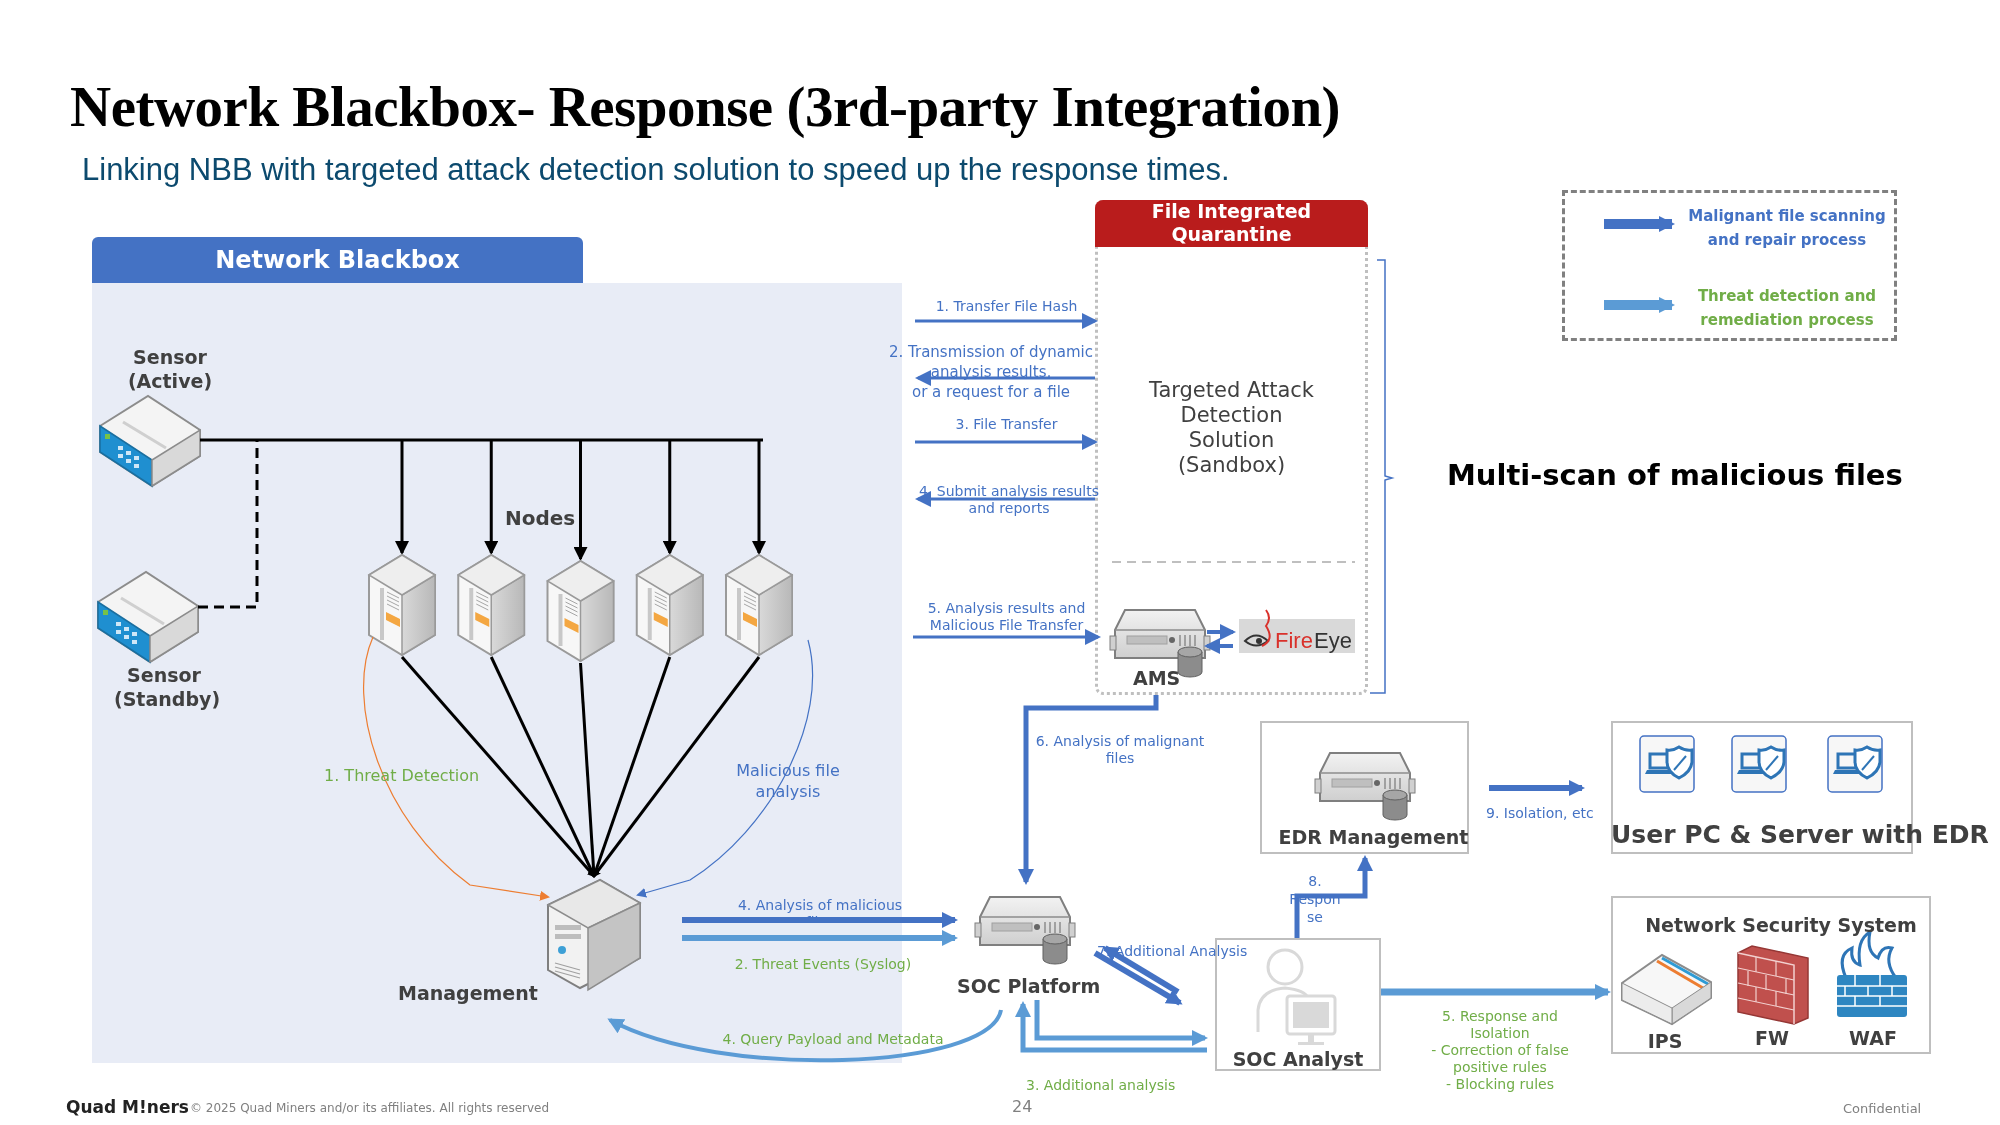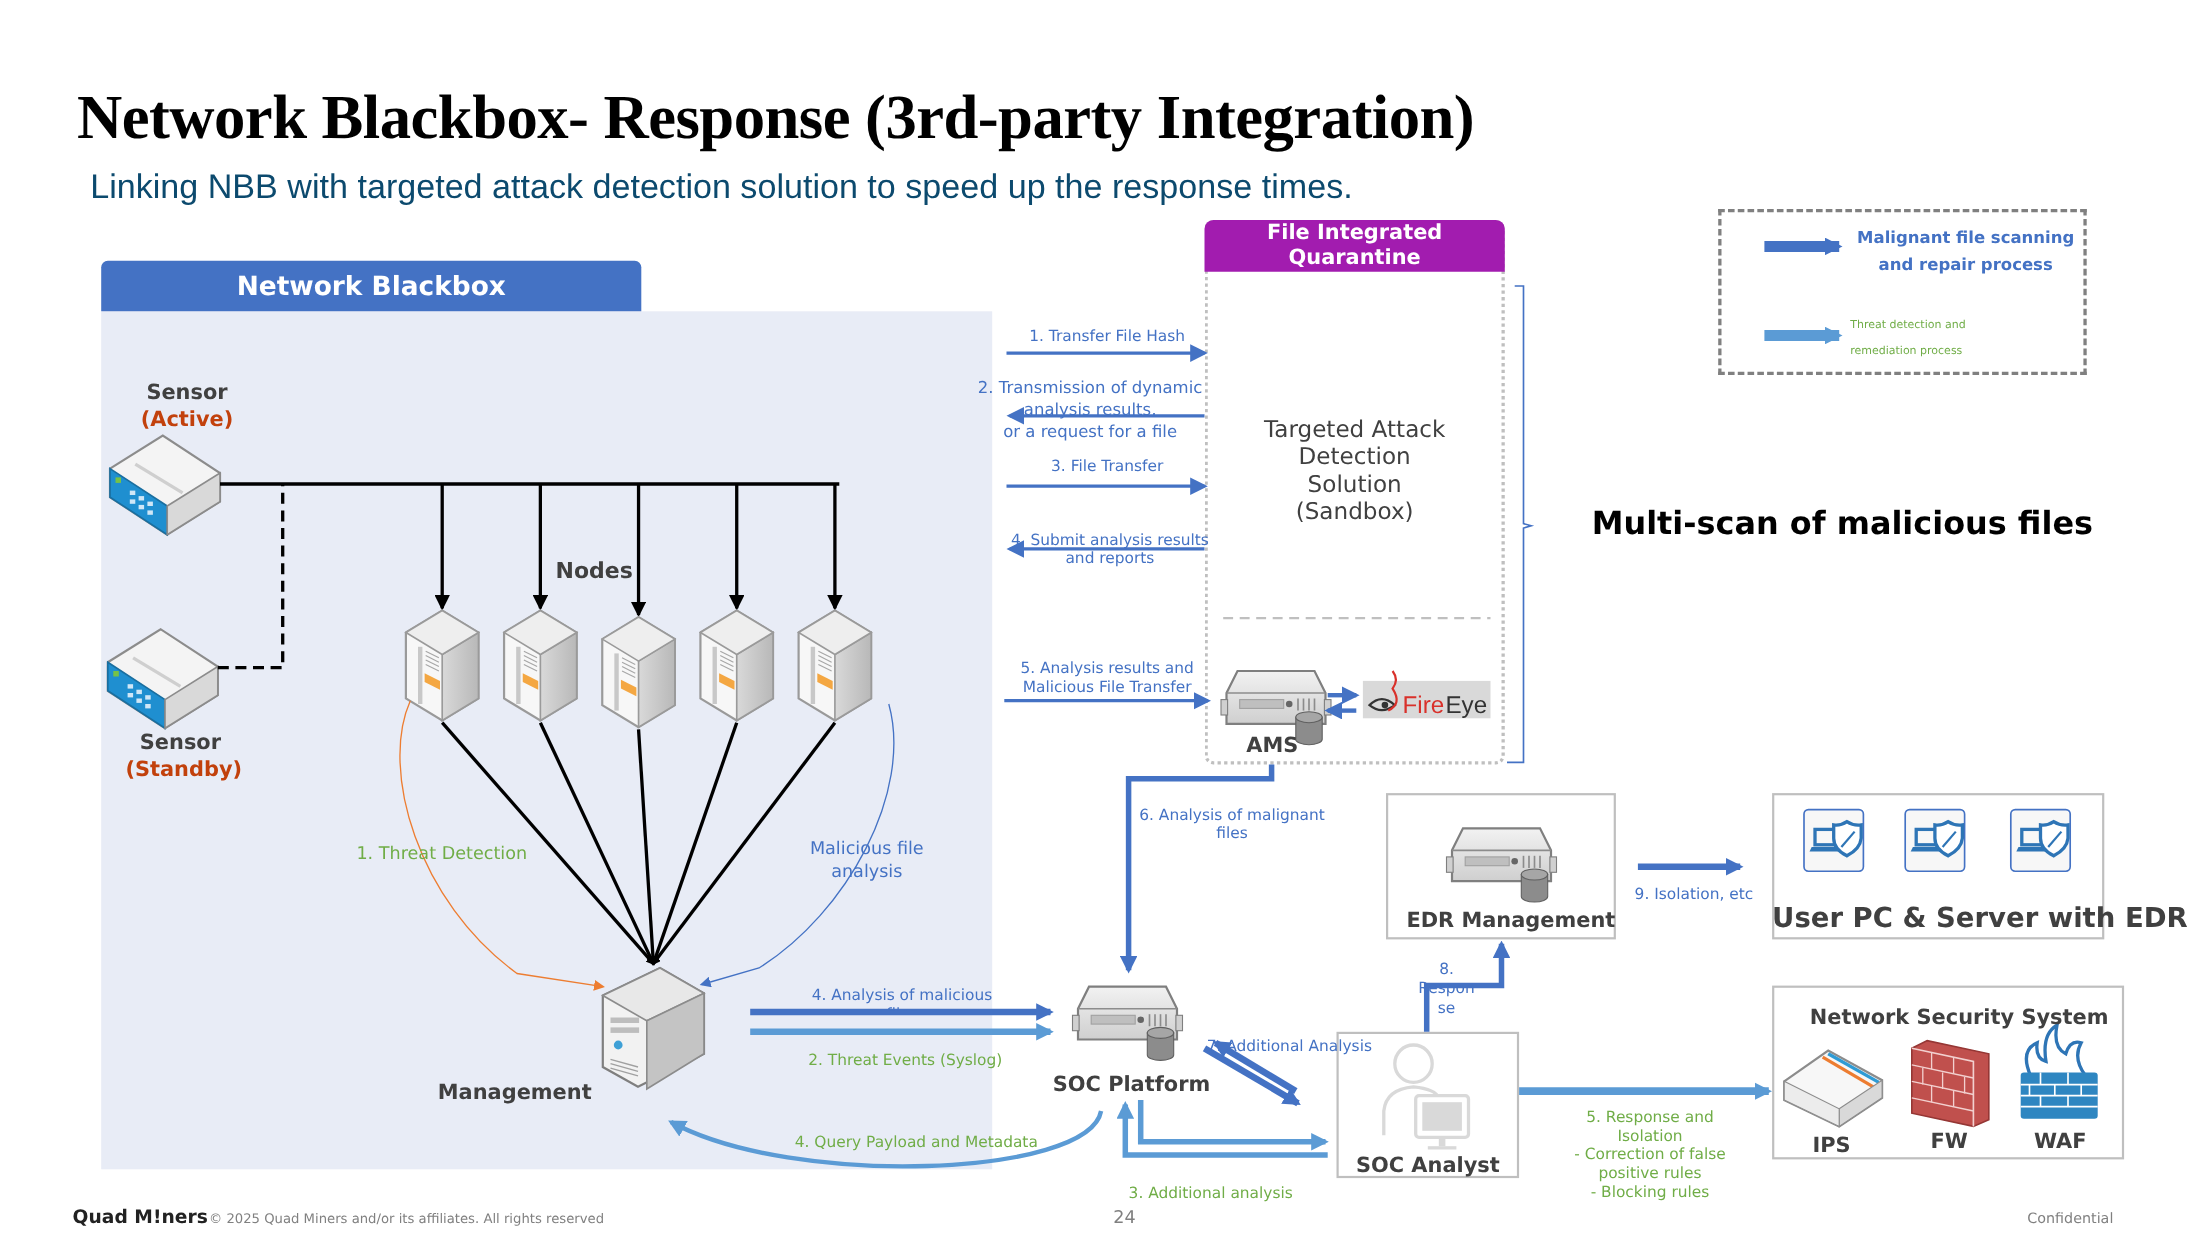--- a/index.html
+++ b/index.html
@@ -3,25 +3,25 @@
 <meta charset="utf-8">
 <style>
   html,body{margin:0;padding:0;background:#fff;}
   body{width:2000px;height:1125px;position:relative;overflow:hidden;font-family:"DejaVu Sans","Liberation Sans",sans-serif;}
   .abs{position:absolute;}
   .title{left:70px;top:74px;font-family:Liberation Serif, serif;font-weight:bold;font-size:57px;color:#000;letter-spacing:-0.5px;white-space:nowrap;}
   .subtitle{left:82px;top:152px;font-family:Liberation Sans, sans-serif;font-size:31px;color:#0c4a6e;white-space:nowrap;}
   .nbb-header{left:92px;top:237px;width:491px;height:46px;background:#4472c4;border-radius:6px 6px 0 0;color:#fff;font-size:24px;font-weight:bold;display:flex;align-items:center;justify-content:center;}
   .nbb-panel{left:92px;top:283px;width:810px;height:780px;background:#e8ecf6;}
   .lbl{font-weight:bold;color:#404040;text-align:center;white-space:nowrap;}
-  .lbl .sub{color:#c2410c;}
+  .lbl .sub{color:#404040;}
   .small-blue{color:#4472c4;font-size:14px;text-align:center;line-height:17px;white-space:nowrap;}
   .small-green{color:#70ad47;font-size:14px;text-align:center;line-height:17px;white-space:nowrap;}
   .fiq-box{left:1095px;top:200px;width:273px;height:495px;border:3px dotted #bfbfbf;border-radius:8px;box-sizing:border-box;}
-  .fiq-header{left:1095px;top:200px;width:273px;height:47px;background:#a21caf;border-radius:8px 8px 0 0;color:#fff;font-size:19px;text-align:center;line-height:23px;font-weight:bold;}
+  .fiq-header{left:1095px;top:200px;width:273px;height:47px;background:#b91c1c;border-radius:8px 8px 0 0;color:#fff;font-size:19px;text-align:center;line-height:23px;font-weight:bold;}
   .tads{left:1100px;top:378px;width:263px;color:#404040;font-size:21px;text-align:center;line-height:25px;}
   .legend-box{left:1562px;top:190px;width:335px;height:151px;border:3px dashed #808080;box-sizing:border-box;}
   .gray-box{border:2px solid #bfbfbf;box-sizing:border-box;background:#fff;}
   .multiscan{left:1447px;top:458px;font-size:29px;font-weight:bold;color:#000;white-space:nowrap;}
   .footer-brand{left:66px;top:1097px;font-weight:bold;font-size:17px;color:#222;}
   .footer-copy{left:190px;top:1101px;font-size:12px;color:#808080;white-space:nowrap;}
   .footer-page{left:1012px;top:1097px;font-size:16px;color:#808080;}
   .footer-conf{left:1843px;top:1101px;font-size:13px;color:#808080;text-align:center;}
   svg.overlay{position:absolute;left:0;top:0;}
 </style>
@@ -359,21 +359,21 @@
 
 <div class="abs lbl" style="left:1611px;top:914px;width:340px;font-size:19px;">Network Security System</div>
 <div class="abs lbl" style="left:1645px;top:1030px;width:40px;font-size:19px;">IPS</div>
 <div class="abs lbl" style="left:1752px;top:1027px;width:40px;font-size:19px;">FW</div>
 <div class="abs lbl" style="left:1848px;top:1027px;width:50px;font-size:19px;">WAF</div>
 
 <div class="abs" style="left:1682px;top:204px;width:210px;color:#4472c4;font-size:15px;font-weight:bold;text-align:center;line-height:24px;">
   <div>Malignant file scanning</div>
   <div>and repair process</div>
 </div>
-<div class="abs" style="left:1682px;top:284px;width:210px;color:#70ad47;font-size:10px;font-weight:normal;line-height:24px;">
+<div class="abs" style="left:1682px;top:284px;width:210px;color:#70ad47;font-size:15px;font-weight:bold;text-align:center;line-height:24px;">
   <div>Threat detection and</div>
   <div>remediation process</div>
 </div>
 
 <div class="abs footer-brand">Quad M!ners</div>
 <div class="abs footer-copy">© 2025  Quad Miners and/or its affiliates. All rights reserved</div>
 <div class="abs footer-page">24</div>
 <div class="abs footer-conf">Confidential</div>
 
 </body></html>

